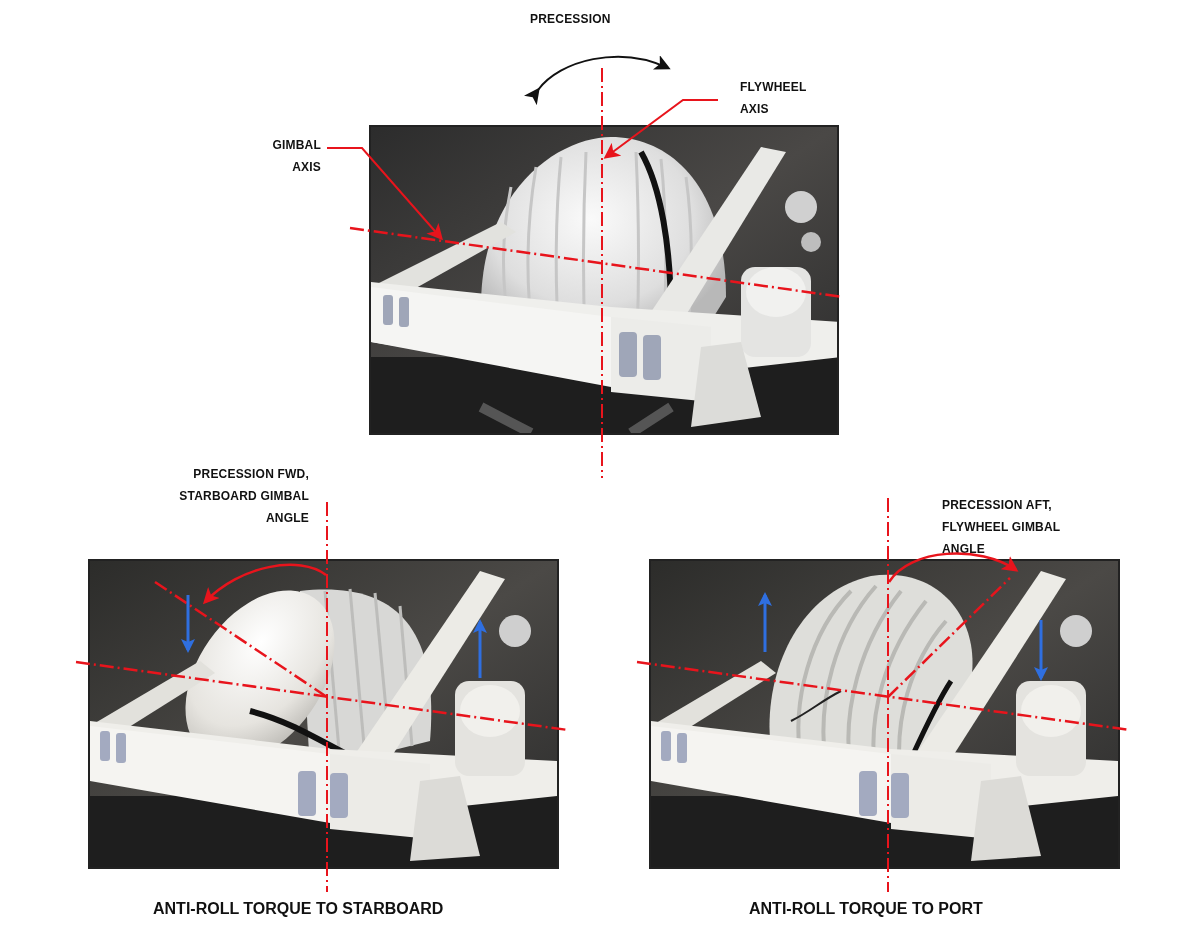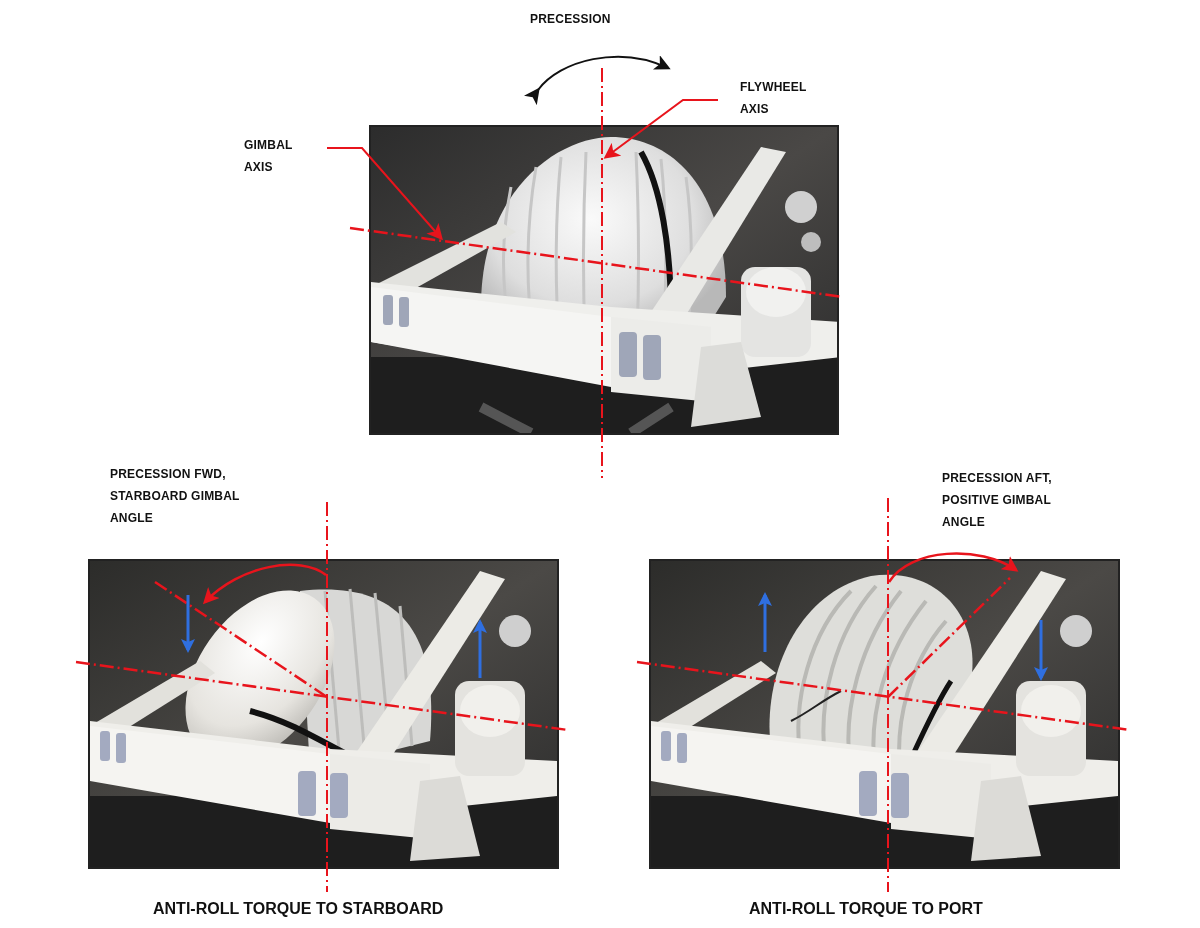--- a/index.html
+++ b/index.html
@@ -1,21 +1,21 @@
 <!DOCTYPE html>
 <html><head>
 <meta charset="utf-8">
 <style>
   html, body { margin: 0; padding: 0; background: #ffffff; }
   body { width: 1200px; height: 928px; position: relative; overflow: hidden;
          font-family: "Liberation Sans", "DejaVu Sans", sans-serif; }
   .label { position: absolute; font-weight: bold; font-size: 12px; color: #111;
            line-height: 22px; letter-spacing: 0.2px; white-space: nowrap; }
   .label .ln { display: block; }
-  .right { text-align: left; }
+  .right { text-align: right; }
   .caption { position: absolute; font-weight: bold; font-size: 16px; color: #111; white-space: nowrap; }
   .photo { position: absolute; border: 2px solid #222; overflow: hidden; background: #3a3a3a; }
   svg.overlay { position: absolute; left: 0; top: 0; }
 </style>
 </head>
 <body>
 
 <div class="label" style="left:530px; top:8px;">PRECESSION</div>
 
 <div class="label" style="left:724px; top:76px;margin-left:16px;">
@@ -122,23 +122,23 @@
     <rect x="240" y="212" width="18" height="45" rx="4" fill="#a3aac0"></rect>
     <rect x="365" y="120" width="70" height="95" rx="14" fill="#e4e3df"></rect>
     <ellipse cx="400" cy="150" rx="30" ry="26" fill="#f1f0ec"></ellipse>
     <polygon points="330,220 370,215 390,295 320,300" fill="#dcdbd7"></polygon>
     <circle cx="425" cy="70" r="16" fill="#cfcfcf"></circle>
   </svg>
 </div>
 
 <div class="caption" style="left:153px; top:900px;">ANTI-ROLL TORQUE TO STARBOARD</div>
 
-<div class="label" style="left:942px; top:467px;">
+<div class="label" style="left:942px; top:494px;">
   <span class="ln">PRECESSION AFT,</span>
-  <span class="ln">POSITIVE GIMBAL</span>
+  <span class="ln">FLYWHEEL GIMBAL</span>
   <span class="ln">ANGLE</span>
 </div>
 
 <div class="photo" style="left:649px; top:559px; width:467px; height:306px;">
   <svg width="467" height="306" viewBox="0 0 467 306">
     <defs>
       <linearGradient id="bg3" x1="0" y1="0" x2="1" y2="1">
         <stop offset="0" stop-color="#2c2c2a"></stop>
           <stop offset="0.5" stop-color="#4b4946"></stop>
           <stop offset="1" stop-color="#2a2a2a"></stop>

